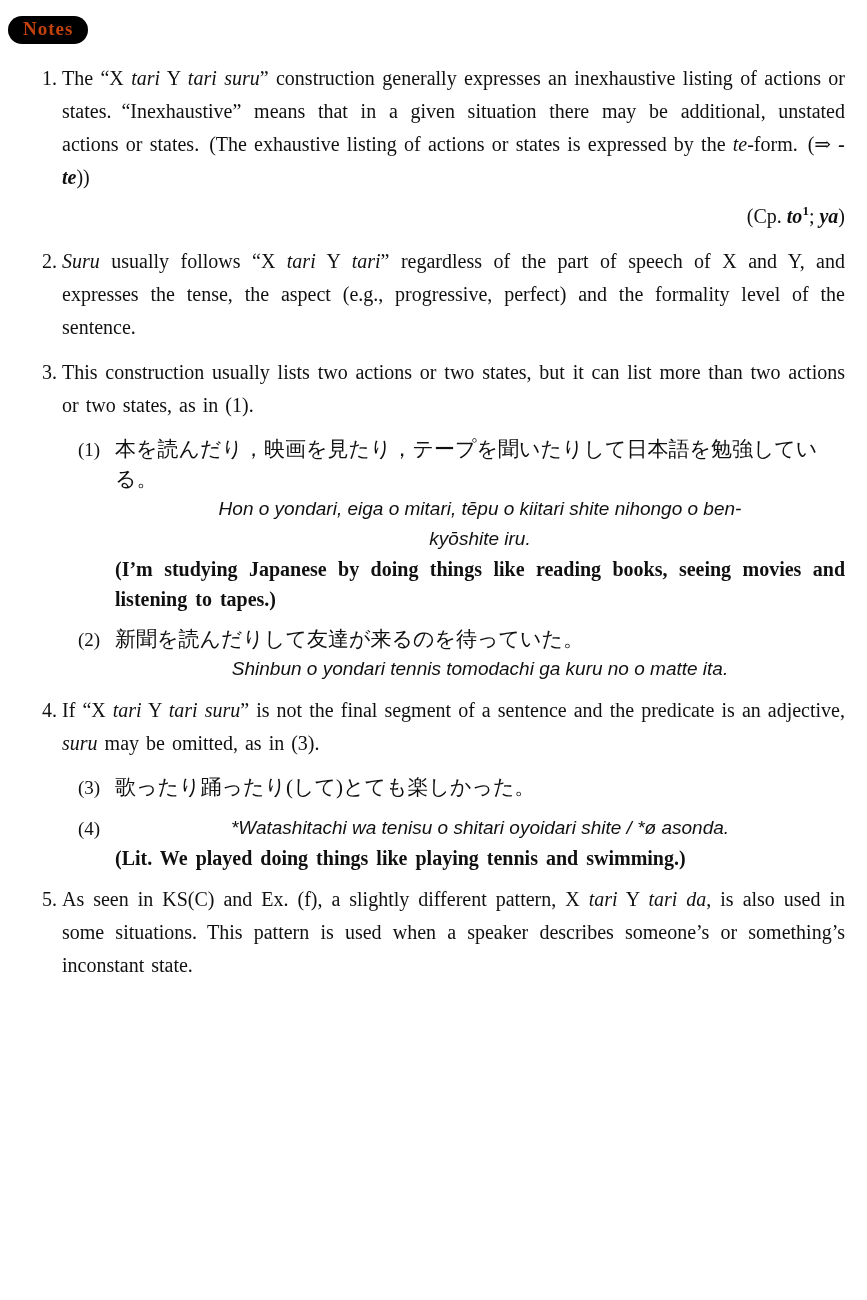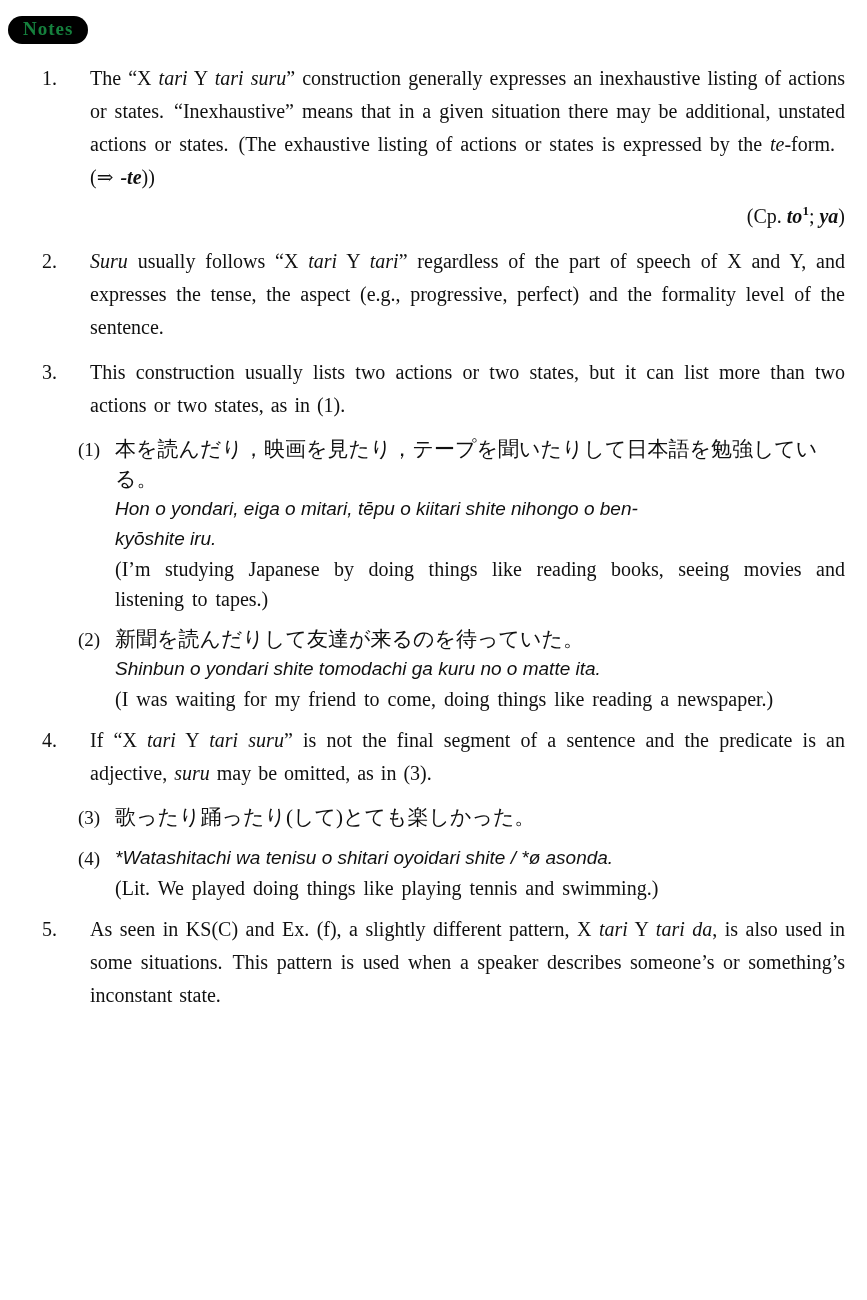--- a/index.html
+++ b/index.html
@@ -14,21 +14,21 @@
     background: #ffffff;
     color: #101010;
     font-family: "Liberation Serif", "DejaVu Serif", "DejaVu Sans", serif;
     overflow: hidden;
   }
   .badge {
     position: absolute;
     left: 8px;
     top: 16px;
     background: #000000;
-    color: #15803d;
+    color: #c2410c;
     border-radius: 15px;
     padding: 2px 15px 4px 15px;
     font-size: 19px;
     font-weight: bold;
     letter-spacing: 1px;
     line-height: 22px;
   }
   .content {
     position: absolute;
     left: 42px;
@@ -43,21 +43,20 @@
     flex: 0 0 20px;
     font-size: 20px;
     line-height: 33px;
   }
   .note-body { flex: 1; min-width: 0; }
   .para {
     font-size: 20px;
     line-height: 33px;
     text-align: justify;
     word-spacing: 2px;
-    margin-left: 28px;
   }
   .cp-line {
     font-size: 20px;
     line-height: 33px;
     text-align: right;
   }
   .cont {
     margin: 8px 0 8px 20px;
     font-size: 20px;
     line-height: 33px;
@@ -84,26 +83,28 @@
     font-size: 21px;
     line-height: 30px;
     font-family: "Liberation Serif", "DejaVu Serif", "DejaVu Sans", serif;
   }
   .ex-romaji {
     font-size: 19px;
     line-height: 30px;
     font-style: italic;
     font-family: "Liberation Sans", "DejaVu Sans", sans-serif;
     white-space: pre-line;
+    text-align: center;
   }
   .ex-en {
     font-size: 20px;
     line-height: 30px;
     text-align: justify;
     word-spacing: 3px;
+    font-weight: bold;
   }
   .seg-n { font-style: normal; text-align: center; }
   .seg-i { font-style: italic; }
   .seg-bi { font-style: italic; font-weight: bold; }
   .seg-sup { font-weight: bold; vertical-align: super; font-size: 0.65em; }
 </style>
 </head>
 <body>
 
 <div class="page">
@@ -144,22 +145,21 @@
 kyōshite iru.</div>
         <div class="ex-en">(I’m studying Japanese by doing things like reading books, seeing movies and listening to tapes.)</div>
       </div>
     </div>
 
 
     <div class="example">
       <span class="ex-label">(2)</span>
       <div class="ex-body">
         <div class="ex-jp">新聞を読んだりして友達が来るのを待っていた。</div>
-        <div class="ex-romaji">Shinbun o yondari shite tomodachi ga kuru no o matte ita.</div>
-        <div class="ex-en">(I was waiting for my friend to come, doing things like reading a newspaper.)</div>
+        <div class="ex-romaji">Shinbun o yondari tennis tomodachi ga kuru no o matte ita.</div>
       </div>
     </div>
 
     <div class="note">
       <span class="note-num">4.</span>
       <div class="note-body">
         <div class="para"><span class="seg-n">If “X </span><span class="seg-i">tari</span><span class="seg-n"> Y </span><span class="seg-i">tari suru</span><span class="seg-n">” is not the final segment of a sentence and the predicate is an adjective, </span><span class="seg-i">suru</span><span class="seg-n"> may be omitted, as in (3).</span></div>
       </div>
     </div>
 

